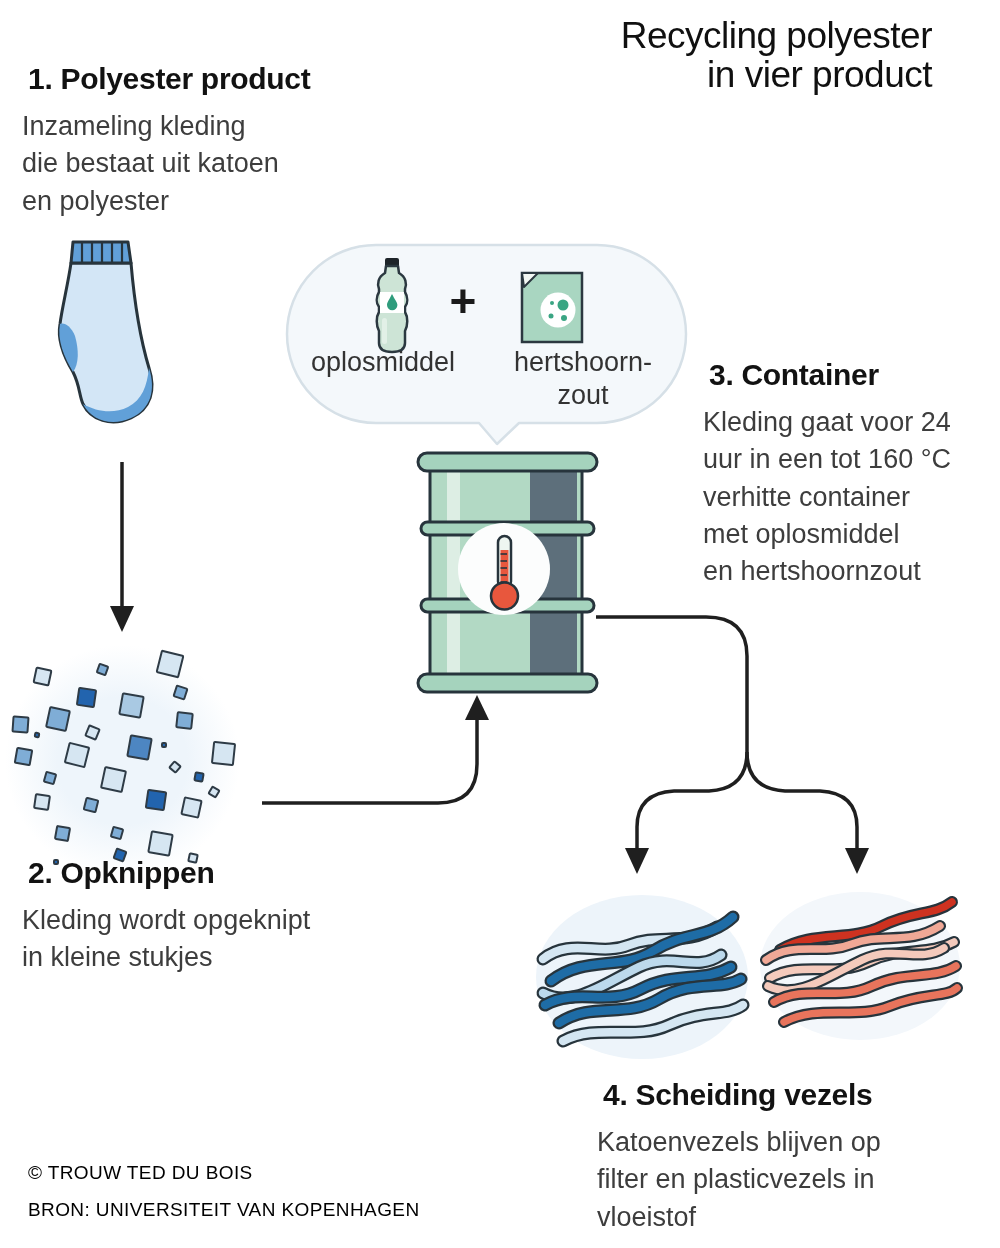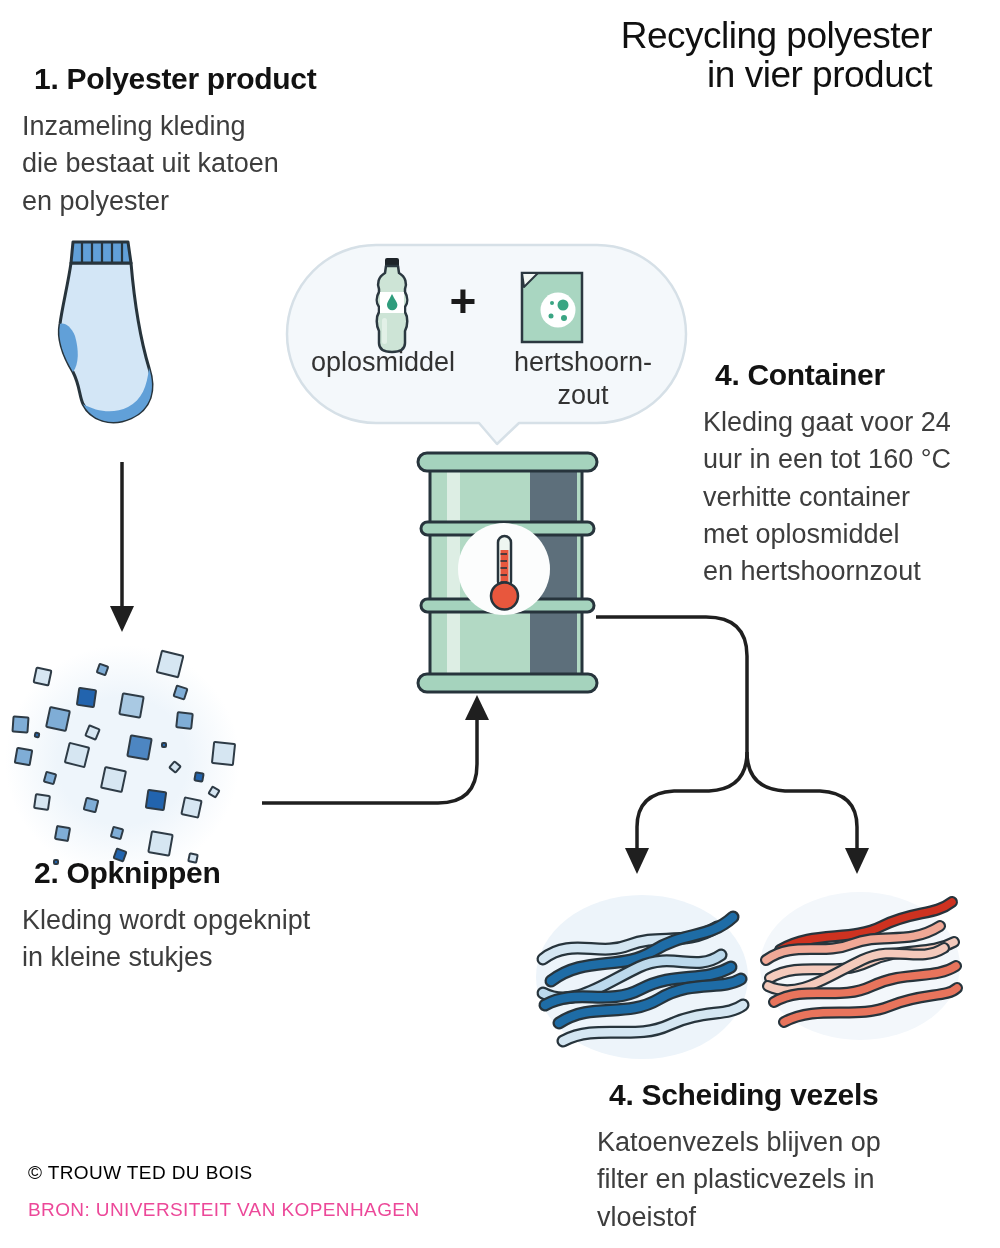--- a/index.html
+++ b/index.html
@@ -10,37 +10,37 @@
   .abs { position:absolute; }
 
   .page-title {
     position:absolute; top:16px; right:68px; text-align:right;
     font-size:37px; font-weight:normal; color:#101010;
     line-height:1.06; letter-spacing:-0.5px;
   }
 
   .step { position:absolute; }
   .step h2 {
-    margin:0 0 12px 12px; font-size:30px; font-weight:bold;
+    margin:0 0 12px 6px; font-size:30px; font-weight:bold;
     color:#121212; letter-spacing:-0.3px;
   }
   .step p {
     margin:0; font-size:27px; color:#3d3d3d; line-height:1.38;
     white-space:pre-line;
   }
   #step1 { left:22px; top:62px; width:330px; }
   #step2 { left:22px; top:856px; width:380px; }
   #step3 { left:703px; top:358px; width:290px; }
   #step4 { left:597px; top:1078px; width:360px; }
 
   .credit {
     position:absolute; left:28px; font-size:19px; letter-spacing:0.4px;
   }
   #credit-copyright { top:1162px; color:#000000; }
-  #credit-source   { top:1199px; color:#ec4899; }
+  #credit-source   { top:1199px; color:#000000; }
 
   
   .bubble-wrap { position:absolute; left:283px; top:242px; width:410px; height:205px; }
   .bubble-label {
     position:absolute; top:104px; width:200px; text-align:center;
     font-size:27px; color:#333333; line-height:1.22; white-space:pre-line;
   }
   #solvent-label { left:0px; }
   #salt-label { left:200px; }
   .plus {
@@ -206,21 +206,21 @@
         <line x1="85.5" y1="104" x2="92" y2="104"></line>
         <line x1="85.5" y1="111" x2="92" y2="111"></line>
         <line x1="85.5" y1="118" x2="92" y2="118"></line>
         <line x1="85.5" y1="125" x2="92" y2="125"></line>
         <line x1="85.5" y1="132" x2="92" y2="132"></line>
       </g>
     </g>
   </svg>
 
   <section class="step" id="step3">
-    <h2>4. Container</h2>
+    <h2>3. Container</h2>
     <p>Kleding gaat voor 24
 uur in een tot 160 °C
 verhitte container
 met oplosmiddel
 en hertshoornzout</p>
   </section>
 
   <svg class="abs" style="left:533px;top:893px" width="218" height="168" viewBox="0 0 218 168">
     <ellipse cx="109" cy="84" rx="106" ry="82" fill="#edf4fa"></ellipse>
     <g fill="none" stroke-linecap="round">

